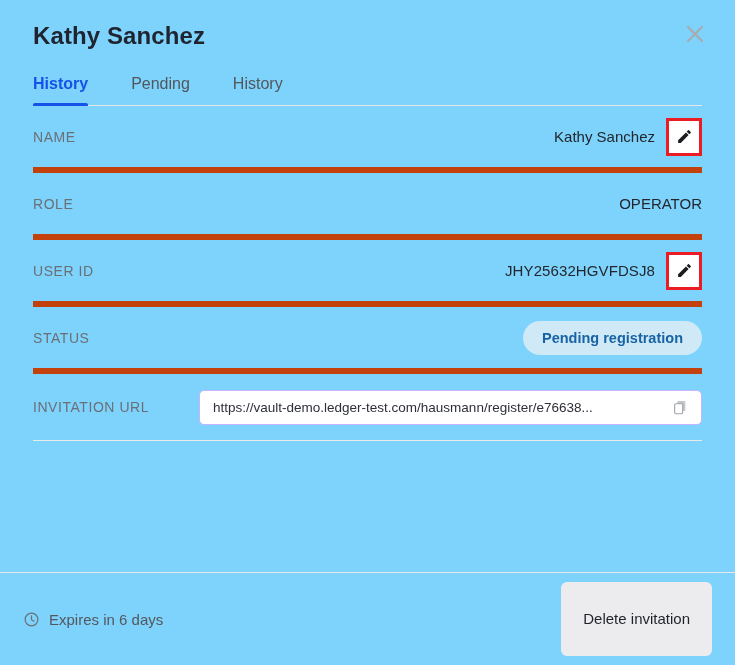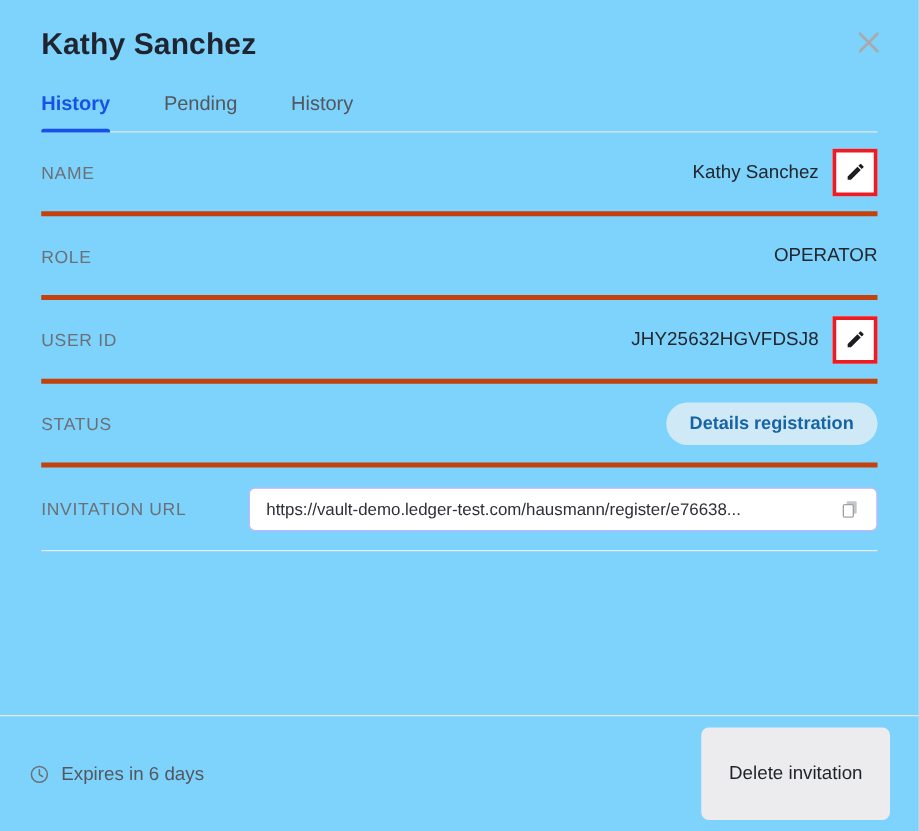--- a/index.html
+++ b/index.html
@@ -107,21 +107,21 @@
   .detail-body {
     flex: 1 1 auto;
     padding: 0 33px;
     overflow: hidden;
   }
   .detail-row {
     display: flex;
     align-items: center;
     justify-content: space-between;
     height: 67px;
-    border-bottom: 4px solid #c2410c;
+    border-bottom: 6px solid #c2410c;
     box-sizing: border-box;
   }
   .detail-row:last-child { border-bottom: 1px solid #e8eaec; }
 
   .row-label {
     font-size: 14px;
     color: #6b6f76;
     letter-spacing: 0.55px;
     text-transform: uppercase;
     white-space: nowrap;
@@ -289,21 +289,21 @@
               <path d="M3 17.25V21h3.75L17.81 9.94l-3.75-3.75L3 17.25zM20.71 7.04a1 1 0 0 0 0-1.41l-2.34-2.34a1 1 0 0 0-1.41 0l-1.83 1.83 3.75 3.75 1.83-1.83z" fill="#1b1d21"></path>
             </svg>
           </span>
         </button>
       </span>
     </div>
 
     <div class="detail-row">
       <span class="row-label">STATUS</span>
       <span class="row-value-wrap">
-        <span class="status-badge">Details registration</span>
+        <span class="status-badge">Pending registration</span>
       </span>
     </div>
 
     <div class="detail-row">
       <span class="row-label">INVITATION URL</span>
       <span class="row-value-wrap">
         <span class="url-field">
           <span class="url-text">https://vault-demo.ledger-test.com/hausmann/register/e76638...</span>
           <button class="copy-btn">
             <span>

